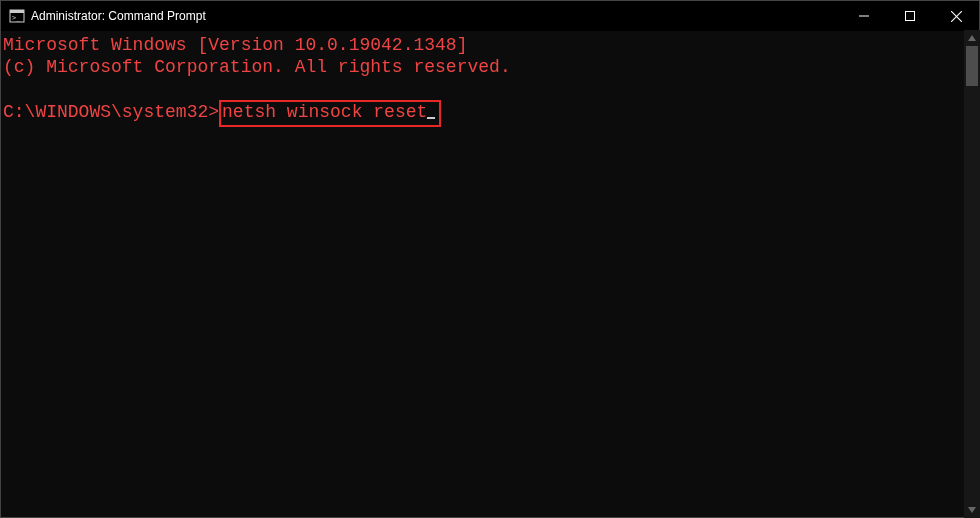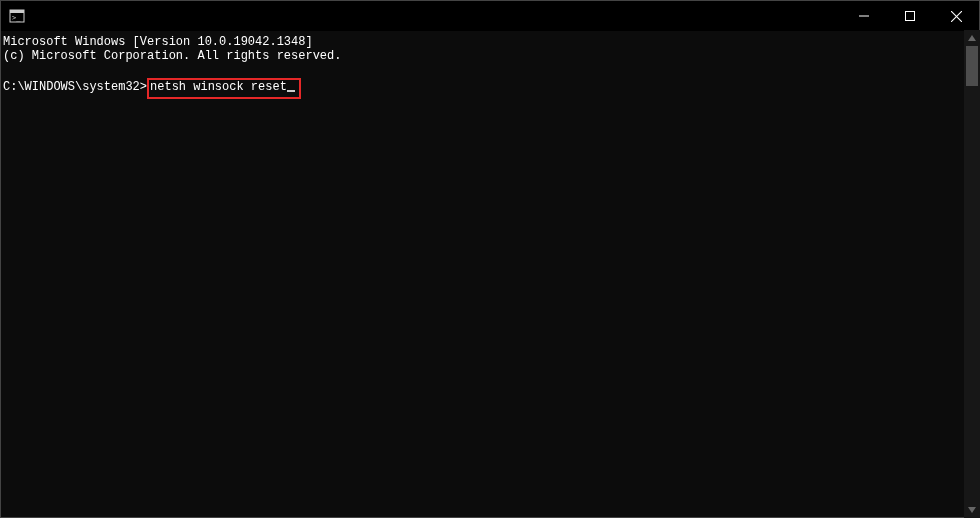--- a/index.html
+++ b/index.html
@@ -66,22 +66,22 @@
     .titlebar-btn svg {
       stroke: #fff;
       fill: none;
       stroke-width: 1;
     }
     .terminal-body {
       flex: 1;
       background: #0c0c0c;
       padding: 4px 2px;
       font-family: Consolas, "Courier New", monospace;
-      font-size: 12px;
-      color: #ffffff;
+      font-size: 18px;
+      color: #ef4444;
       line-height: 1.2;
       position: relative;
       white-space: pre;
     }
     .line {
       white-space: pre;
     }
     .prompt-line {
       display: inline;
     }
@@ -139,20 +139,21 @@
 
 <div class="window">
   <div class="titlebar">
     <span class="titlebar-icon">
       <svg viewBox="0 0 16 16">
         <rect x="1" y="2" width="14" height="12" fill="none" stroke="#ccc" stroke-width="1"></rect>
         <rect x="1" y="2" width="14" height="3" fill="#ccc"></rect>
         <text x="3" y="12" font-size="7" fill="#ccc" font-family="monospace">&gt;_</text>
       </svg>
     </span>
+    <span class="titlebar-text">Administrator: Command Prompt</span>
     <span class="titlebar-spacer"></span>
     <div class="titlebar-buttons">
       <div class="titlebar-btn">
         <svg width="10" height="10" viewBox="0 0 10 10">
             <line x1="0" y1="5" x2="10" y2="5"></line>
           </svg>
       </div>
       <div class="titlebar-btn">
         <svg width="10" height="10" viewBox="0 0 10 10">
             <rect x="0.5" y="0.5" width="9" height="9"></rect>

